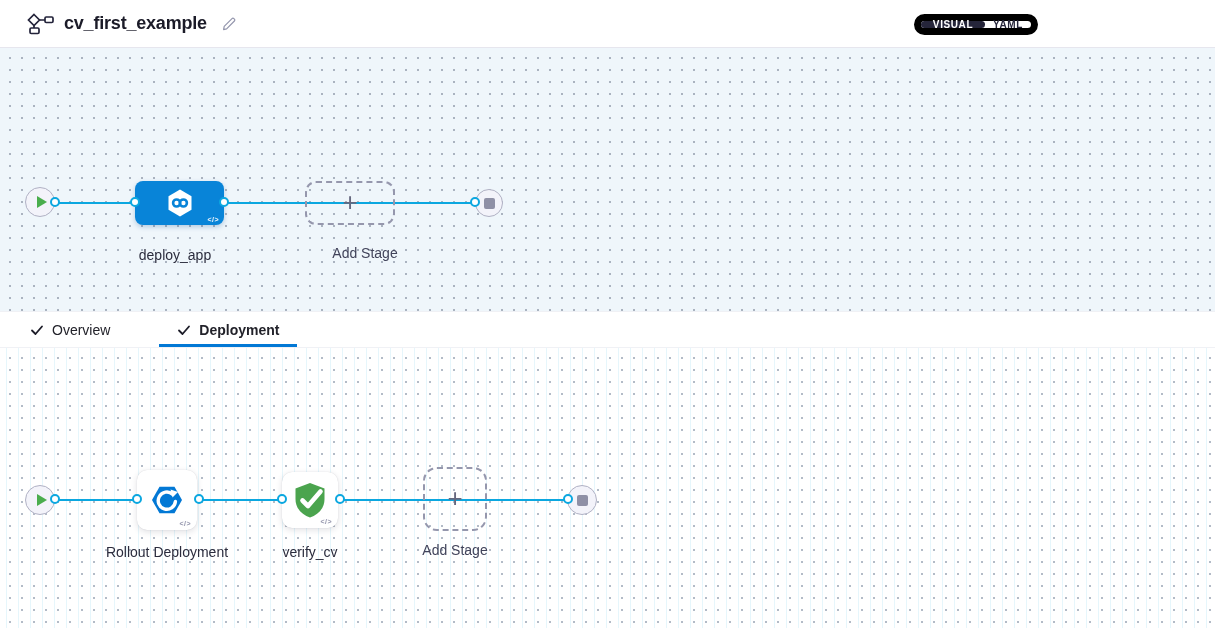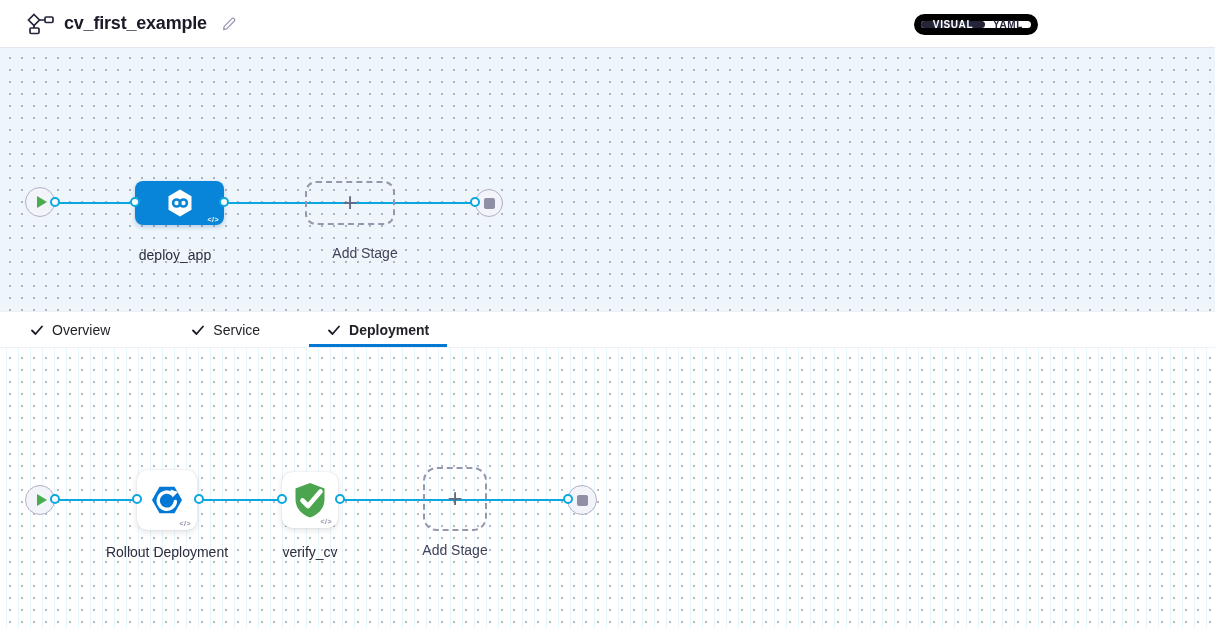--- a/index.html
+++ b/index.html
@@ -128,26 +128,20 @@
   <div class="node-label muted" style="left:300px; top:195px;">Add Stage</div>
 </div>
 
 <div class="tab-strip">
   <div class="tab">
     <svg class="check" viewBox="0 0 14 14">
         <path d="M2 7.5 L5.5 11 L12 3.5" fill="none" stroke="#1c1c28" stroke-width="1.8" stroke-linecap="round" stroke-linejoin="round"></path>
       </svg>
     <span>Overview</span>
   </div>
-  <div class="tab" style="margin-left:45px;">
-    <svg class="check" viewBox="0 0 14 14">
-        <path d="M2 7.5 L5.5 11 L12 3.5" fill="none" stroke="#1c1c28" stroke-width="1.8" stroke-linecap="round" stroke-linejoin="round"></path>
-      </svg>
-    <span>Service</span>
-  </div>
   <div class="tab active" style="margin-left:31px;">
     <svg class="check" viewBox="0 0 14 14">
         <path d="M2 7.5 L5.5 11 L12 3.5" fill="none" stroke="#1c1c28" stroke-width="1.8" stroke-linecap="round" stroke-linejoin="round"></path>
       </svg>
     <span>Deployment</span>
   </div>
 </div>
 
 <div class="exec-canvas">
   <div class="connector" style="left:55px; top:151px; width:82px;"></div>

